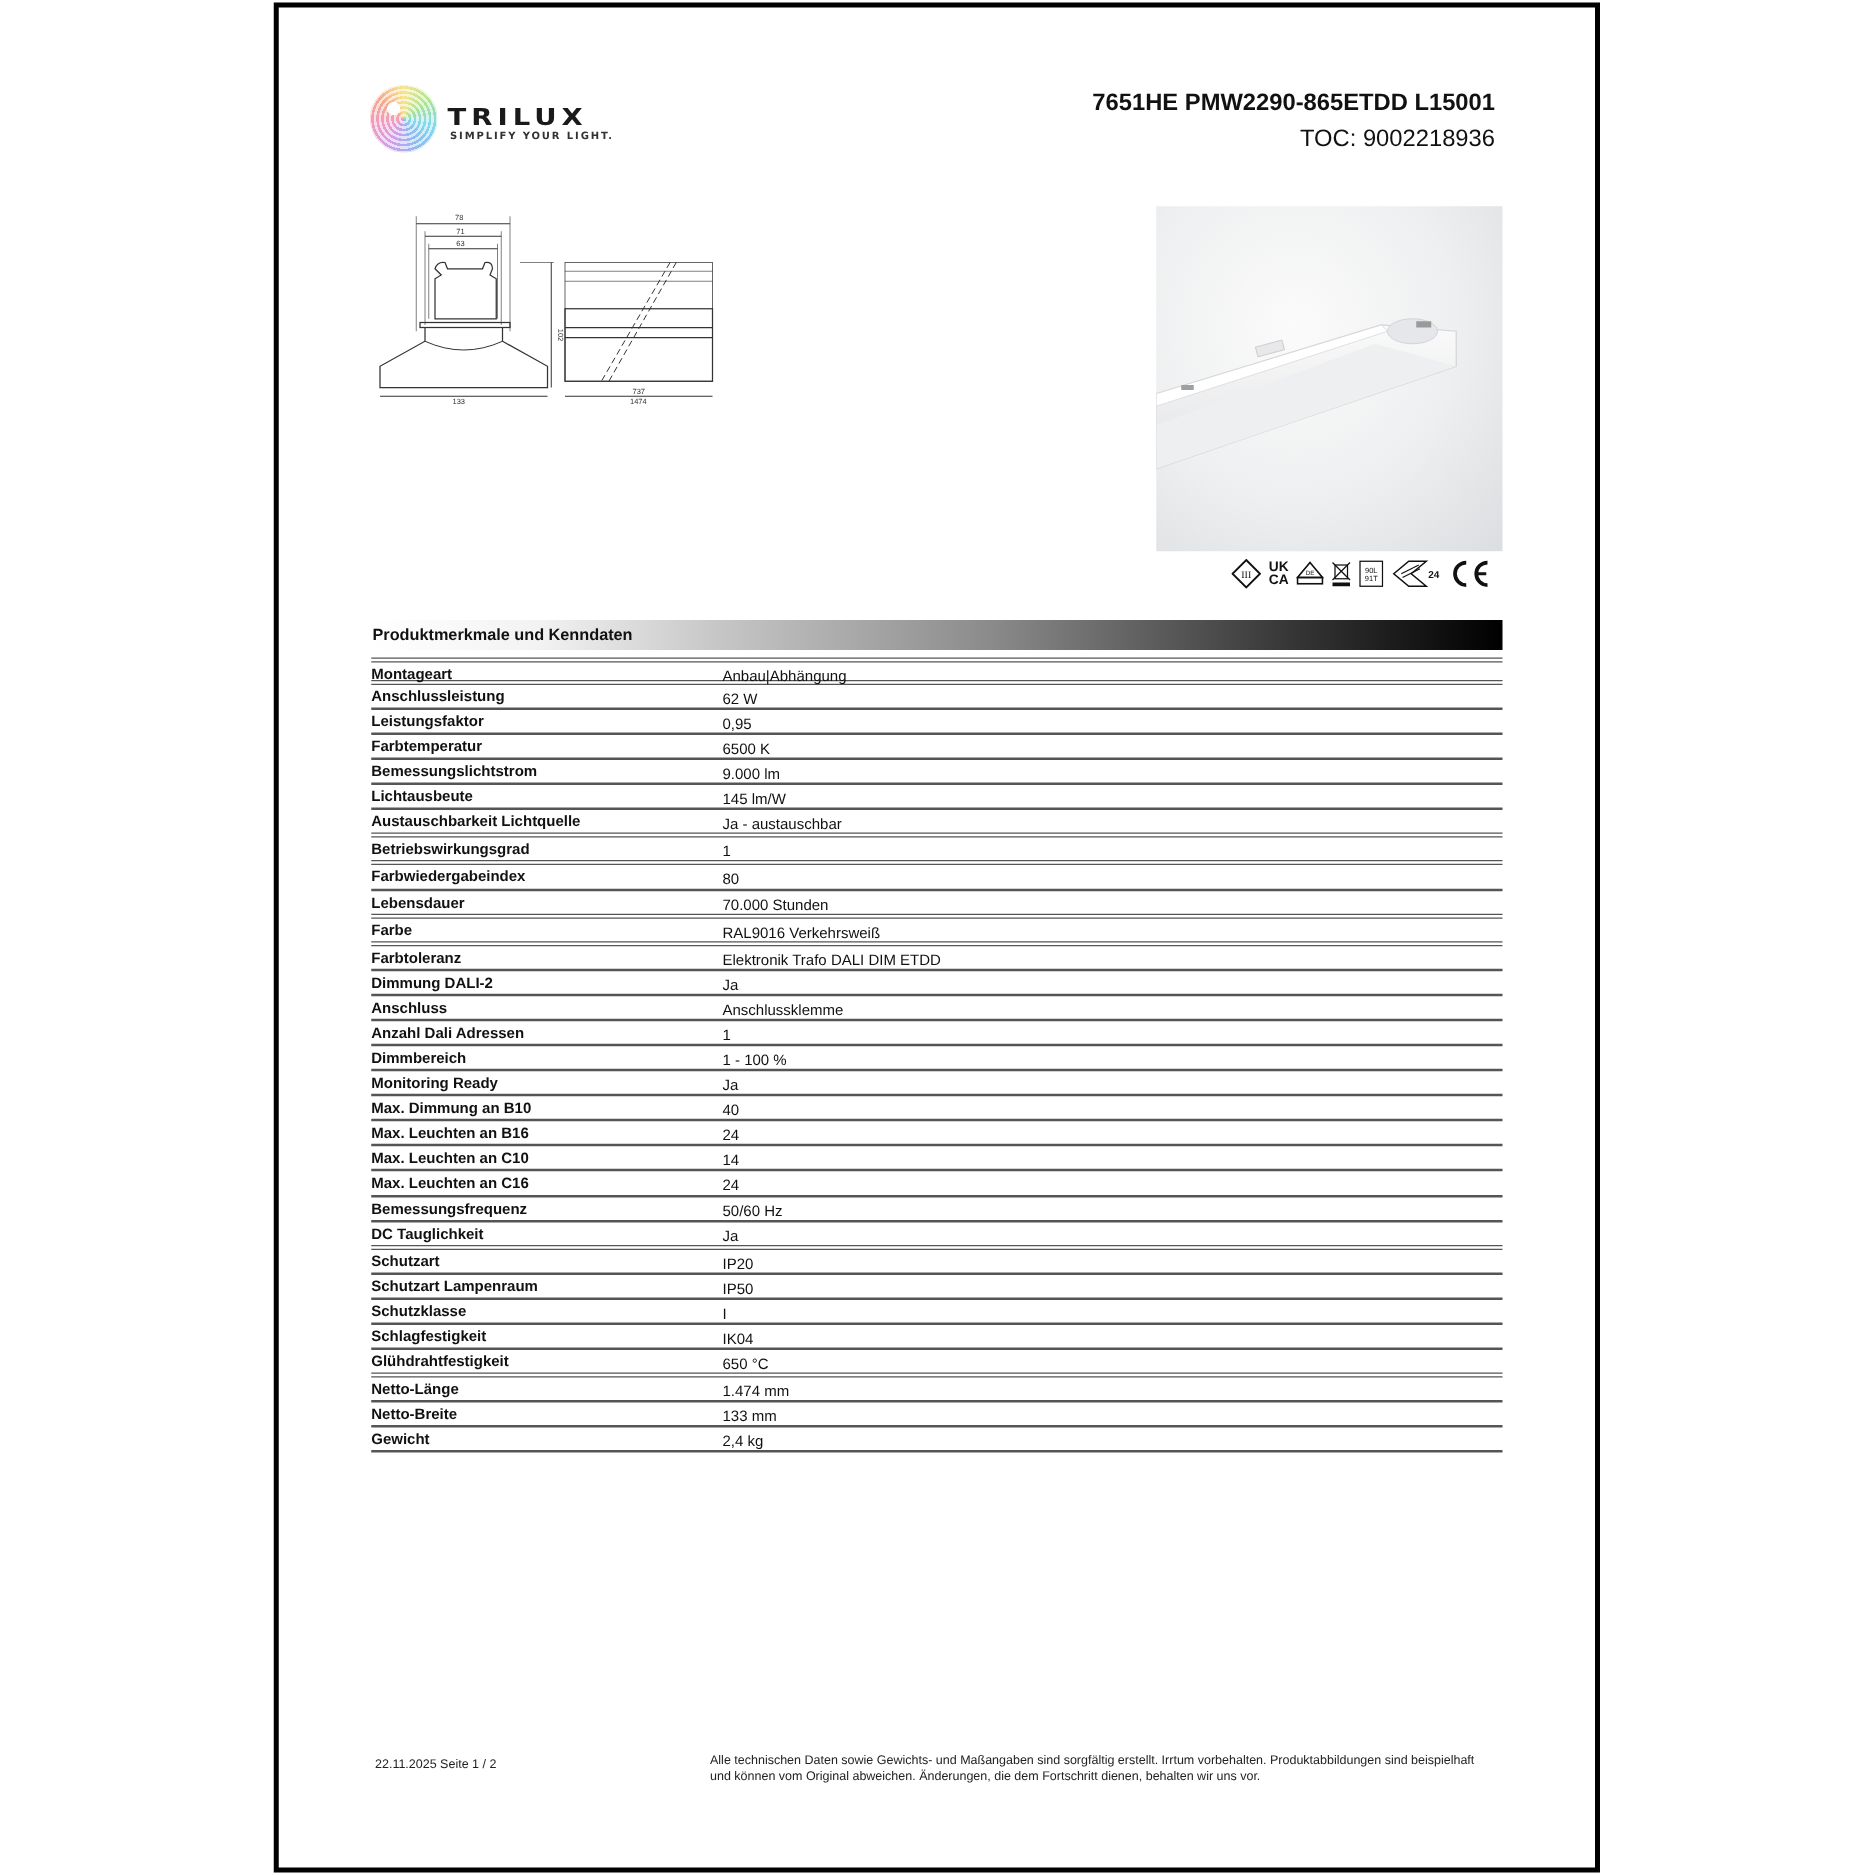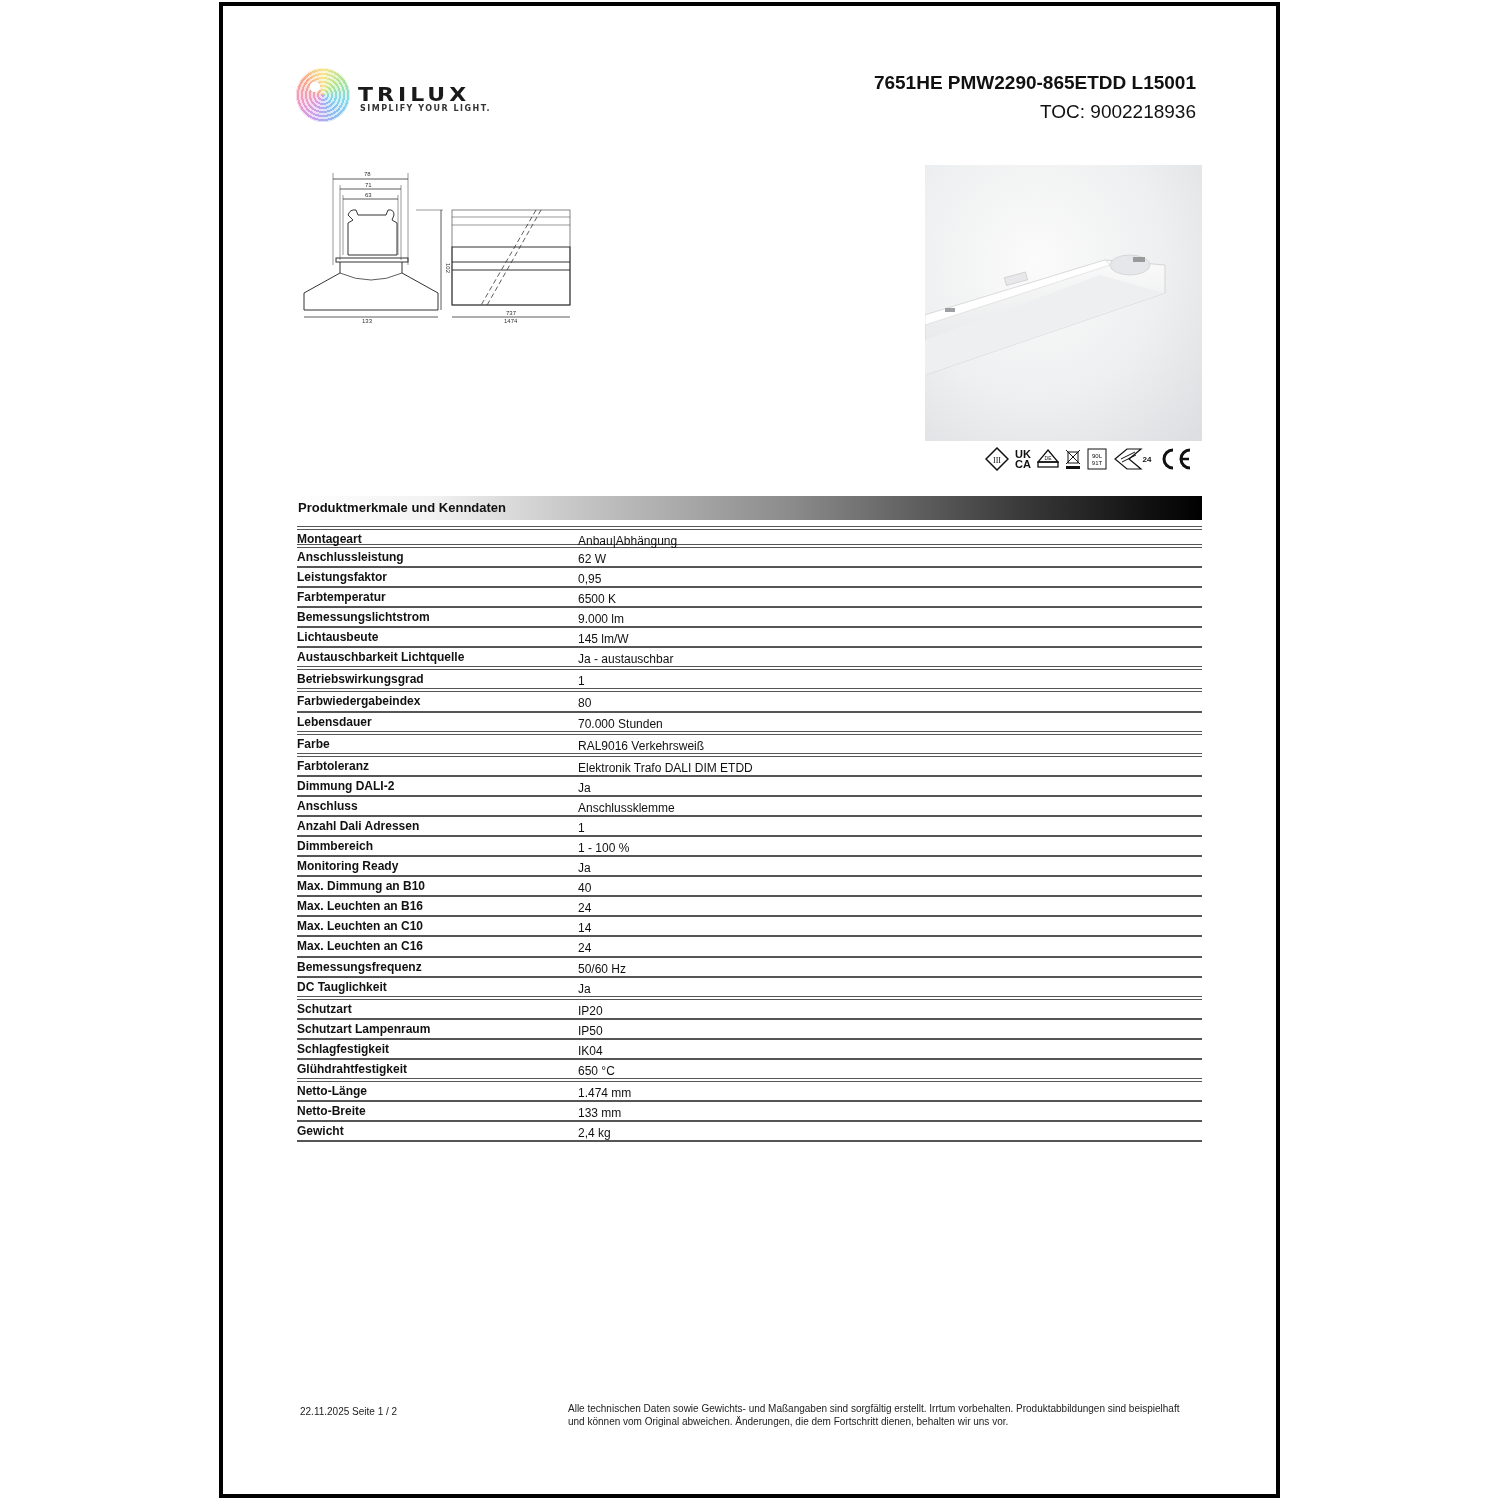--- a/index.html
+++ b/index.html
@@ -264,20 +264,24 @@
     </div>
     <div class="spec-row">
       <div class="spec-label">Schutzart</div>
       <div class="spec-value">IP20</div>
     </div>
     <div class="spec-row">
       <div class="spec-label">Schutzart Lampenraum</div>
       <div class="spec-value">IP50</div>
     </div>
     <div class="spec-row">
+      <div class="spec-label">Schutzklasse</div>
+      <div class="spec-value">I</div>
+    </div>
+    <div class="spec-row">
       <div class="spec-label">Schlagfestigkeit</div>
       <div class="spec-value">IK04</div>
     </div>
     <div class="spec-row group-end">
       <div class="spec-label">Glühdrahtfestigkeit</div>
       <div class="spec-value">650 °C</div>
     </div>
     <div class="spec-row">
       <div class="spec-label">Netto-Länge</div>
       <div class="spec-value">1.474 mm</div>

